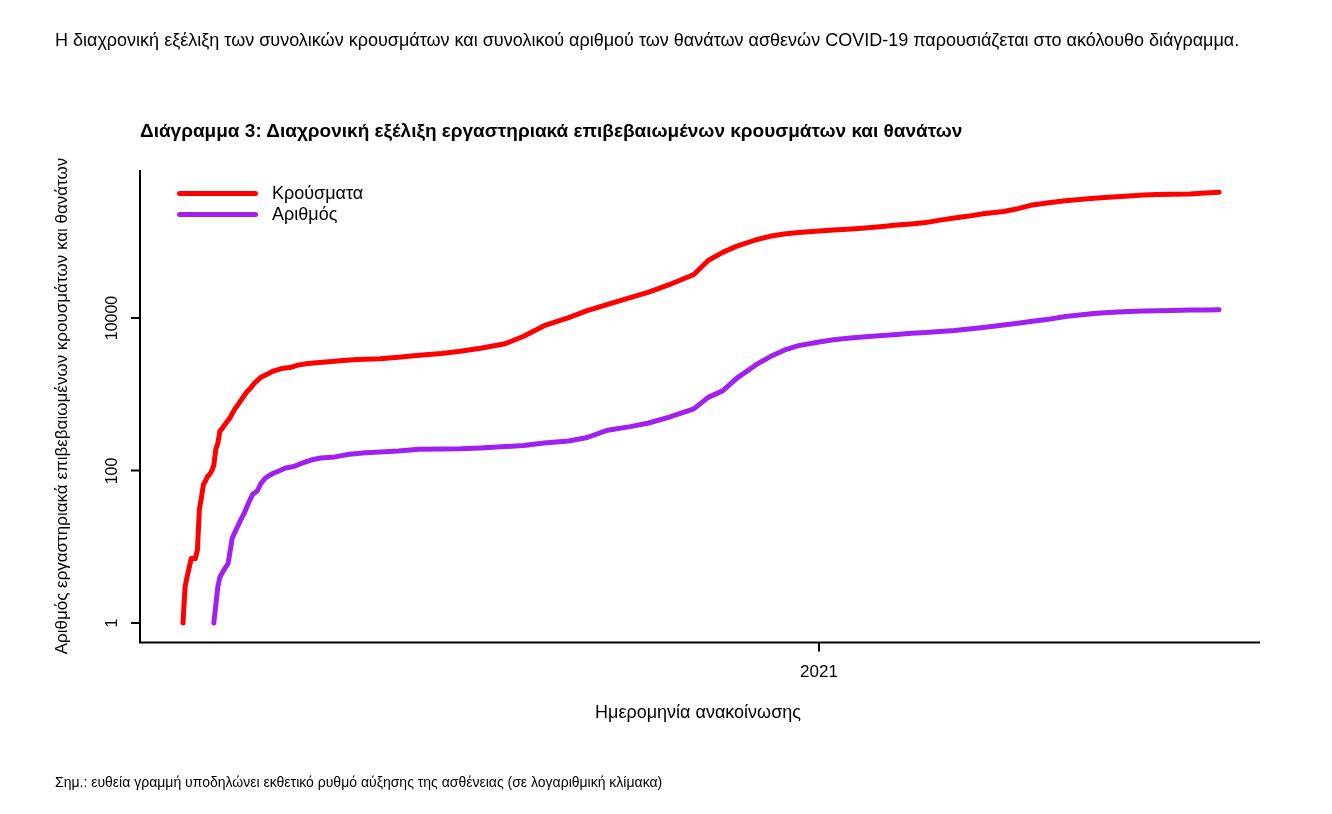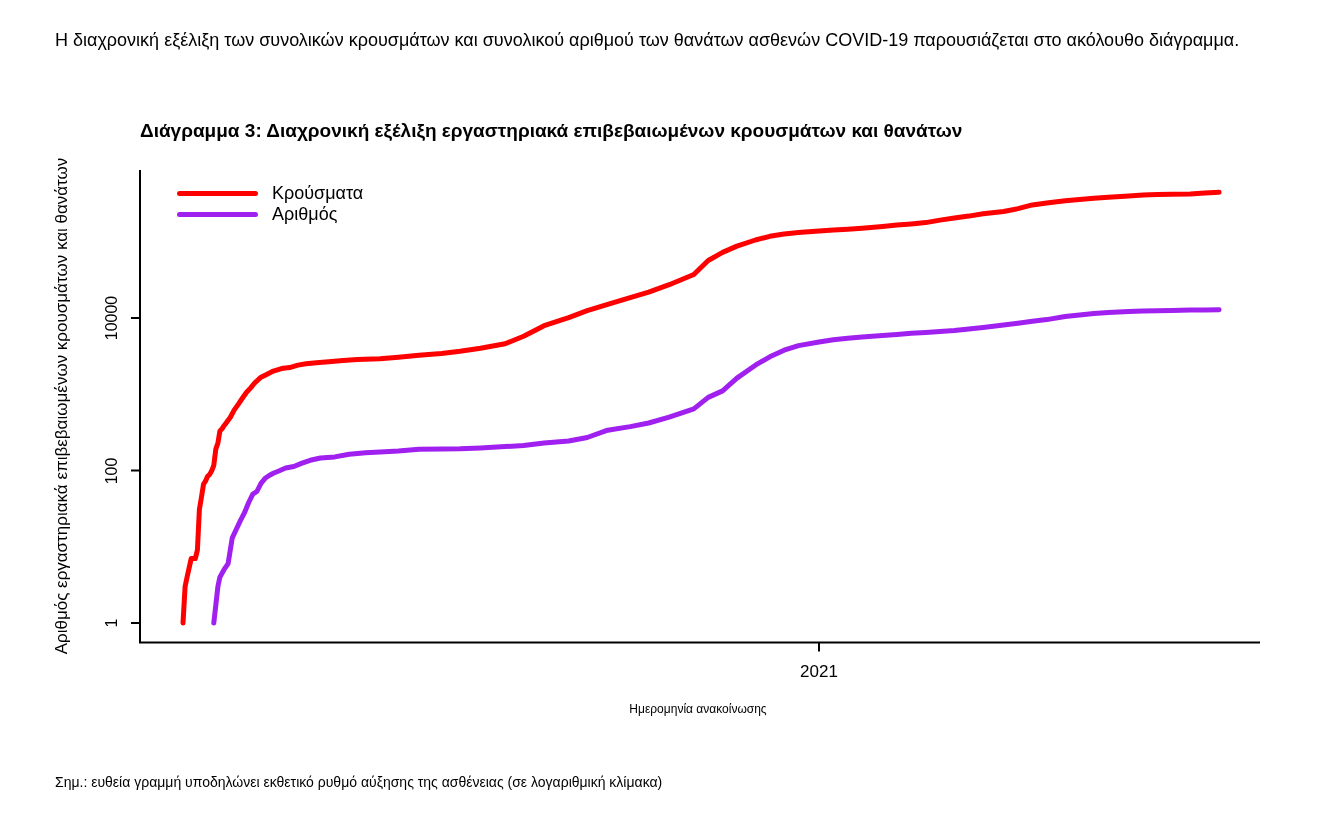--- a/index.html
+++ b/index.html
@@ -24,21 +24,21 @@
   .legend-label{margin-left:14px;font-size:18px;white-space:nowrap;}
   .ylabel{
     left:62px;top:406px;width:0;height:0;overflow:visible;
   }
   .ylabel > div{
     transform:translate(-50%,-50%) rotate(-90deg);
     font-size:17px;white-space:nowrap;width:max-content;
   }
   .xlabel{
     left:140px;top:702px;width:1116px;text-align:center;
-    font-size:12px;white-space:nowrap;
+    font-size:18px;white-space:nowrap;
   }
   .note{
     left:55px;top:760px;width:1250px;font-size:14px;white-space:nowrap;
   }
   .ytick{
     position:absolute;font-size:16px;white-space:nowrap;width:0;height:0;overflow:visible;
   }
   .ytick > span{
     display:block;transform:translate(-50%,-50%) rotate(-90deg);width:max-content;
   }

